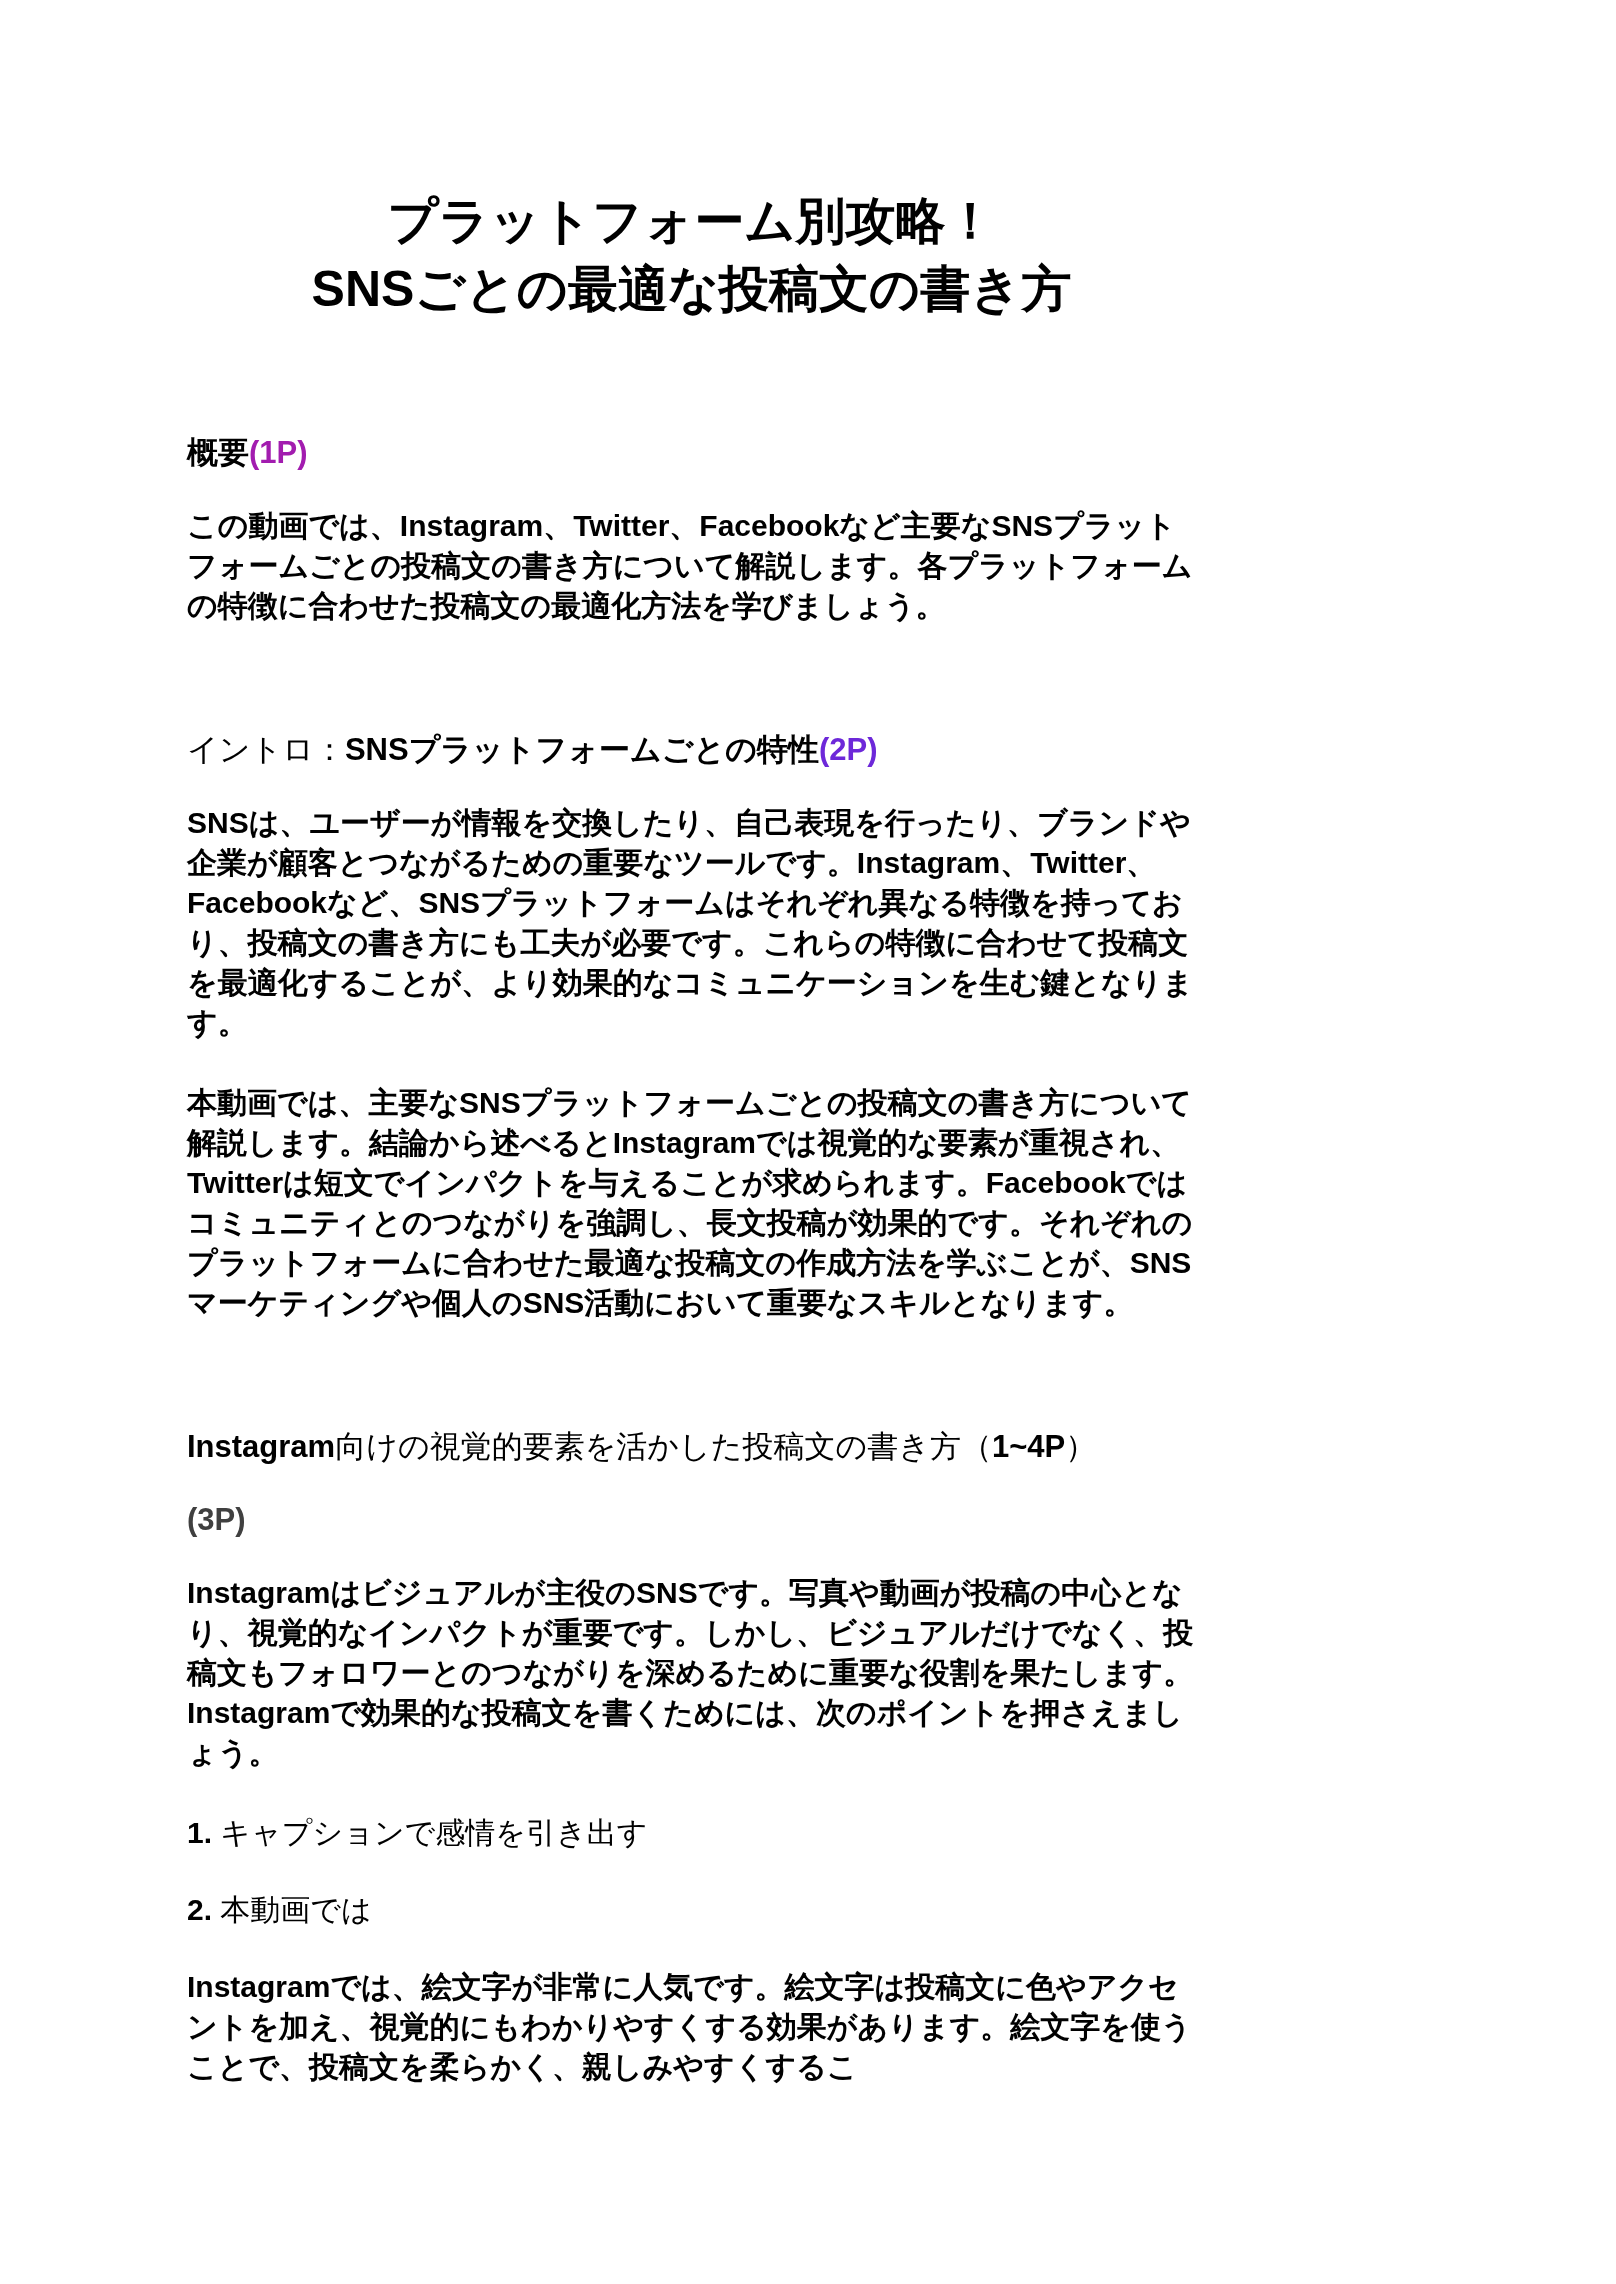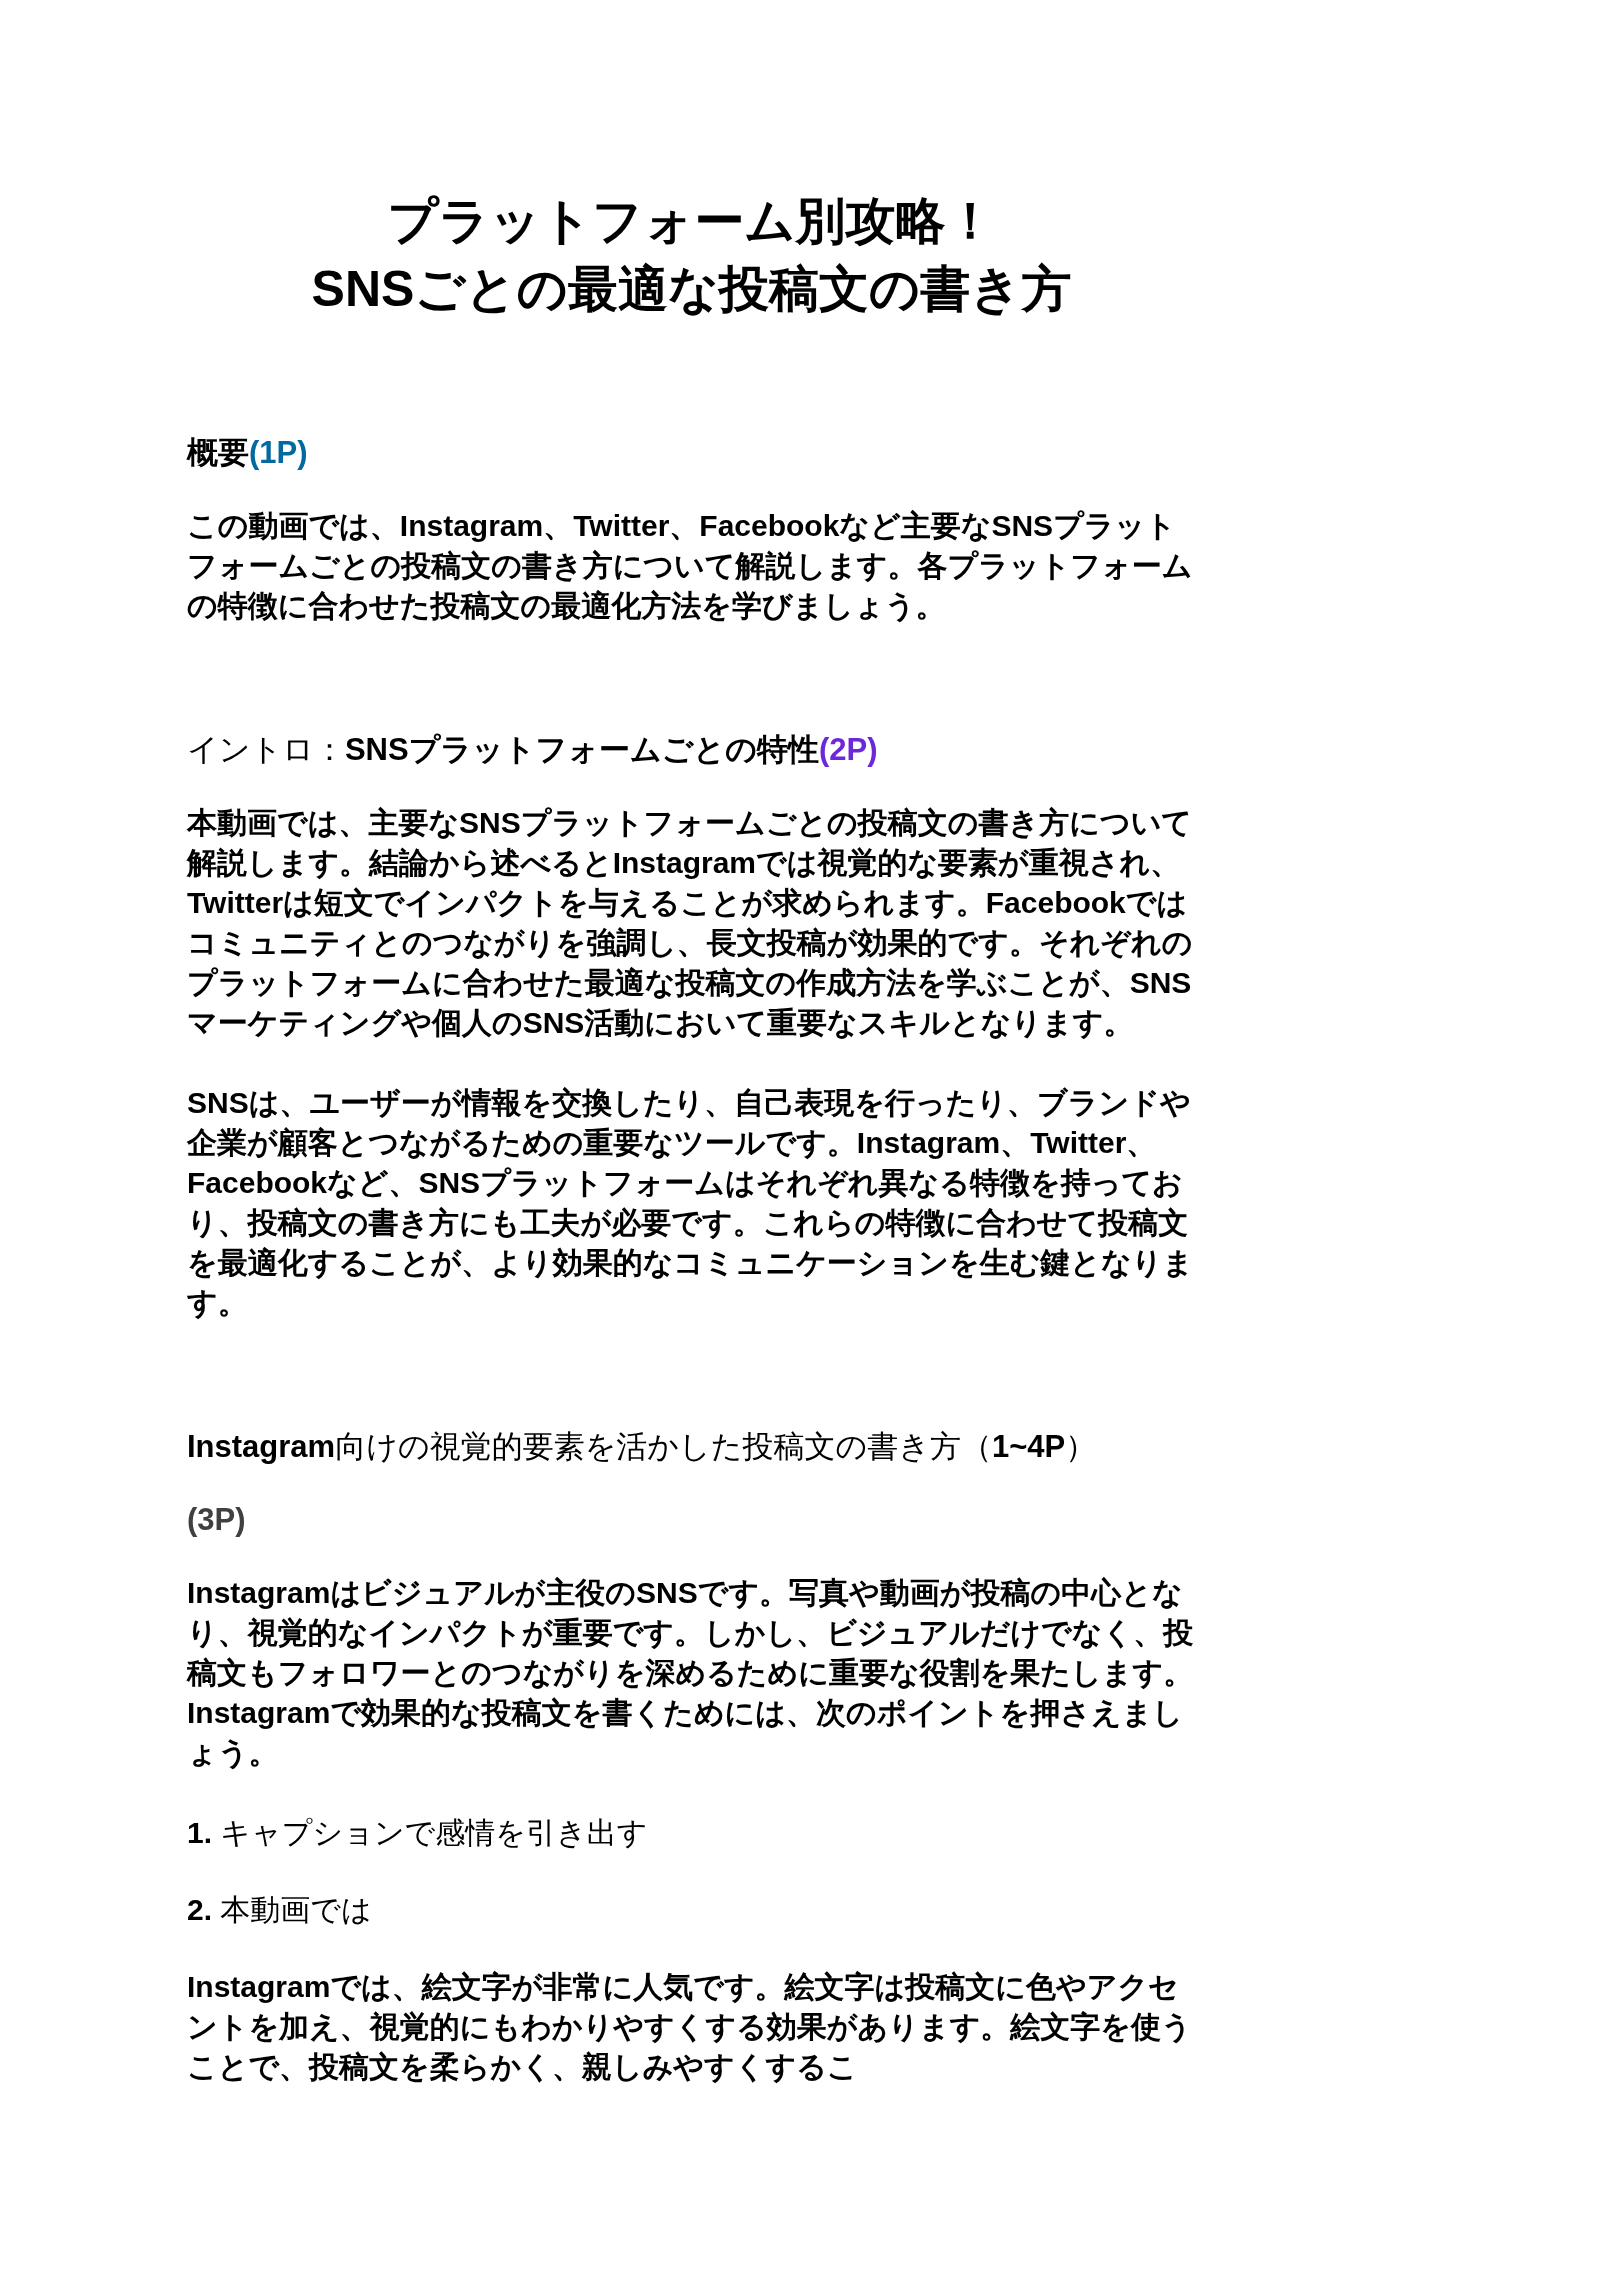--- a/index.html
+++ b/index.html
@@ -54,25 +54,25 @@
   }
   .bold {
     font-weight: 700;
   }
 </style>
 </head>
 <body>
 
 <div class="page">
     <div class="block doc-title"><span>プラットフォーム別攻略！</span><br><span>SNSごとの最適な投稿文の書き方</span></div>
-    <div class="block section-heading"><span class="bold">概要</span><span class="bold" style="color: #0369a1;">(1P)</span></div>
+    <div class="block section-heading"><span class="bold">概要</span><span class="bold" style="color: #a21caf;">(1P)</span></div>
     <div class="block paragraph"><span>この動画では、Instagram、Twitter、Facebookなど主要なSNSプラットフォームごとの投稿文の書き方について解説します。各プラットフォームの特徴に合わせた投稿文の最適化方法を学びましょう。</span></div>
     <div class="block section-heading"><span>イントロ：</span><span class="bold">SNSプラットフォームごとの特性</span><span class="bold" style="color: #6d28d9;">(2P)</span></div>
+    <div class="block paragraph"><span>SNSは、ユーザーが情報を交換したり、自己表現を行ったり、ブランドや企業が顧客とつながるための重要なツールです。Instagram、Twitter、Facebookなど、SNSプラットフォームはそれぞれ異なる特徴を持っており、投稿文の書き方にも工夫が必要です。これらの特徴に合わせて投稿文を最適化することが、より効果的なコミュニケーションを生む鍵となります。</span></div>
     <div class="block paragraph"><span>本動画では、主要なSNSプラットフォームごとの投稿文の書き方について解説します。結論から述べるとInstagramでは視覚的な要素が重視され、Twitterは短文でインパクトを与えることが求められます。Facebookではコミュニティとのつながりを強調し、長文投稿が効果的です。それぞれのプラットフォームに合わせた最適な投稿文の作成方法を学ぶことが、SNSマーケティングや個人のSNS活動において重要なスキルとなります。</span></div>
-    <div class="block paragraph"><span>SNSは、ユーザーが情報を交換したり、自己表現を行ったり、ブランドや企業が顧客とつながるための重要なツールです。Instagram、Twitter、Facebookなど、SNSプラットフォームはそれぞれ異なる特徴を持っており、投稿文の書き方にも工夫が必要です。これらの特徴に合わせて投稿文を最適化することが、より効果的なコミュニケーションを生む鍵となります。</span></div>
     <div class="block section-heading"><span class="bold">Instagram</span><span>向けの視覚的要素を活かした投稿文の書き方（</span><span class="bold">1~4P</span><span>）</span></div>
     <div class="block page-tag"><span class="bold" style="color: #404040;">(3P)</span></div>
     <div class="block paragraph"><span>Instagramはビジュアルが主役のSNSです。写真や動画が投稿の中心となり、視覚的なインパクトが重要です。しかし、ビジュアルだけでなく、投稿文もフォロワーとのつながりを深めるために重要な役割を果たします。Instagramで効果的な投稿文を書くためには、次のポイントを押さえましょう。</span></div>
     <div class="block sub-heading"><span class="bold">1.</span><span> キャプションで感情を引き出す</span></div>
     <div class="block sub-heading"><span class="bold">2.</span><span> 本動画では</span></div>
     <div class="block paragraph"><span>Instagramでは、絵文字が非常に人気です。絵文字は投稿文に色やアクセントを加え、視覚的にもわかりやすくする効果があります。絵文字を使うことで、投稿文を柔らかく、親しみやすくするこ</span></div>
   </div>
 
 
 </body></html>

